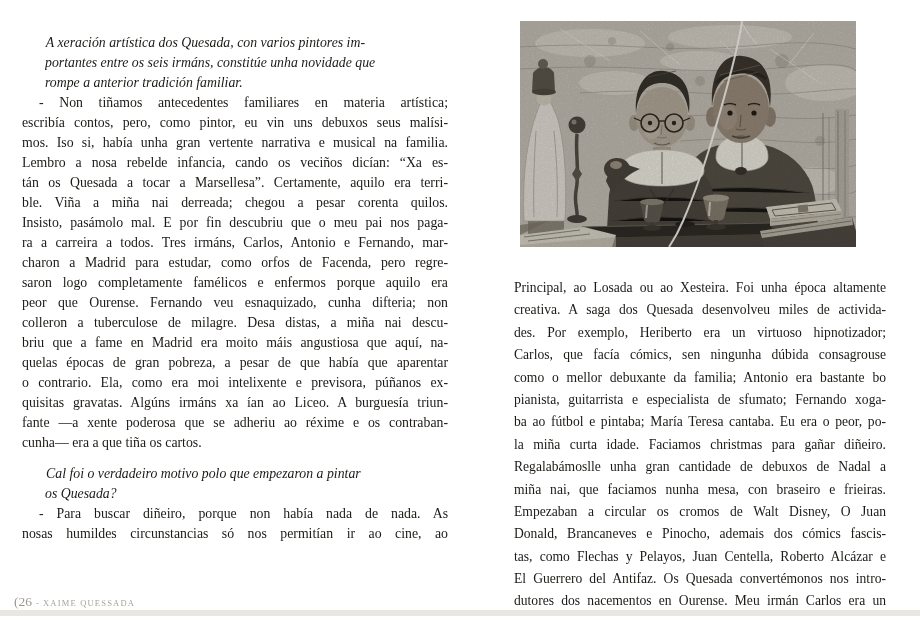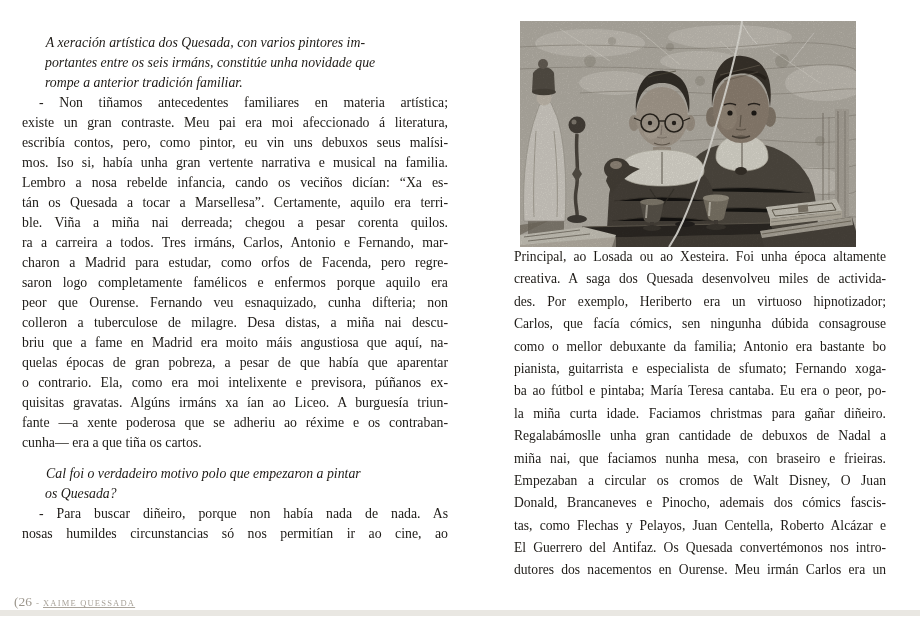--- a/index.html
+++ b/index.html
@@ -1,64 +1,64 @@
 <!DOCTYPE html>
 <html><head>
 <meta charset="utf-8">
 <style>
   html,body{margin:0;padding:0;background:#ffffff;}
   .book{position:relative;width:920px;height:620px;background:#ffffff;overflow:hidden;
         font-family:"Liberation Serif","DejaVu Serif",serif;color:#1d1a16;}
 
   
   #left-text{position:absolute;left:22px;top:33px;width:426px;font-size:13.8px;}
-  #right-text{position:absolute;left:514px;top:246px;width:372px;font-size:13.6px;}
+  #right-text{position:absolute;left:514px;top:277px;width:372px;font-size:13.6px;}
   .line{line-height:20px;height:20px;text-align:justify;text-align-last:justify;overflow:hidden;white-space:normal;}
   #right-text .line{line-height:22.4px;height:22.4px;}
   .line.rag{text-align:left;text-align-last:left;}
   .line.ind{text-indent:17px;}
   .block.q{margin-left:23px;font-style:italic;}
   .block.q .line{text-align:left;text-align-last:left;}
   .block.q .line.qfirst{text-indent:-7px;}
   .block.gap{margin-top:11px;}
   .it{}
 
   
   .photo{position:absolute;left:520px;top:21px;width:336px;height:226px;filter:blur(0.35px);}
   .photo svg{display:block;width:100%;height:100%;}
 
   
   .footer-left,.footer-right{position:absolute;top:592px;color:#a9a39a;white-space:nowrap;}
   .footer-left{left:14px;}
   .footer-right{right:14px;text-align:right;}
-  .flabel{font-size:8.5px;letter-spacing:1.2px;text-decoration:underline;}
+  .flabel{font-size:8.5px;letter-spacing:1.2px;}
   .pn{font-size:13.5px;letter-spacing:0;color:#9c968c;}
   .sep{font-size:9px;}
 
   .bottom-band{position:absolute;left:0;top:610px;width:920px;height:6px;background:#e9e7e2;}
 </style>
 </head>
 <body>
 
 <div class="book">
 
   <div id="left-text">
       <div class="block q">
         <div class="line rag qfirst"><span>- A xeración artística dos Quesada, con varios pintores im-</span></div>
         <div class="line rag"><span>portantes entre os seis irmáns, constitúe unha novidade que</span></div>
         <div class="line rag"><span>rompe a anterior tradición familiar.</span></div>
       </div>
       <div class="block b">
         <div class="line ind"><span>- Non tiñamos antecedentes familiares en materia artística;</span></div>
-        <div class="line"><span>existe un gran contraste. Meu pai era moi afeccionado á literatura,</span></div>
         <div class="line"><span>escribía contos, pero, como pintor, eu vin uns debuxos seus malísi-</span></div>
         <div class="line"><span>mos. Iso si, había unha gran vertente narrativa e musical na familia.</span></div>
         <div class="line"><span>Lembro a nosa rebelde infancia, cando os veciños dicían: “Xa es-</span></div>
         <div class="line"><span>tán os Quesada a tocar a Marsellesa”. Certamente, aquilo era terri-</span></div>
         <div class="line"><span>ble. Viña a miña nai derreada; chegou a pesar corenta quilos.</span></div>
+        <div class="line"><span>Insisto, pasámolo mal. E por fin descubriu que o meu pai nos paga-</span></div>
         <div class="line"><span>ra a carreira a todos. Tres irmáns, Carlos, Antonio e Fernando, mar-</span></div>
         <div class="line"><span>charon a Madrid para estudar, como orfos de Facenda, pero regre-</span></div>
         <div class="line"><span>saron logo completamente famélicos e enfermos porque aquilo era</span></div>
         <div class="line"><span>peor que Ourense. Fernando veu esnaquizado, cunha difteria; non</span></div>
         <div class="line"><span>colleron a tuberculose de milagre. Desa distas, a miña nai descu-</span></div>
         <div class="line"><span>briu que a fame en Madrid era moito máis angustiosa que aquí, na-</span></div>
         <div class="line"><span>quelas épocas de gran pobreza, a pesar de que había que aparentar</span></div>
         <div class="line"><span>o contrario. Ela, como era moi intelixente e previsora, púñanos ex-</span></div>
         <div class="line"><span>quisitas gravatas. Algúns irmáns xa ían ao Liceo. A burguesía triun-</span></div>
         <div class="line"><span>fante —a xente poderosa que se adheriu ao réxime e os contraban-</span></div>

